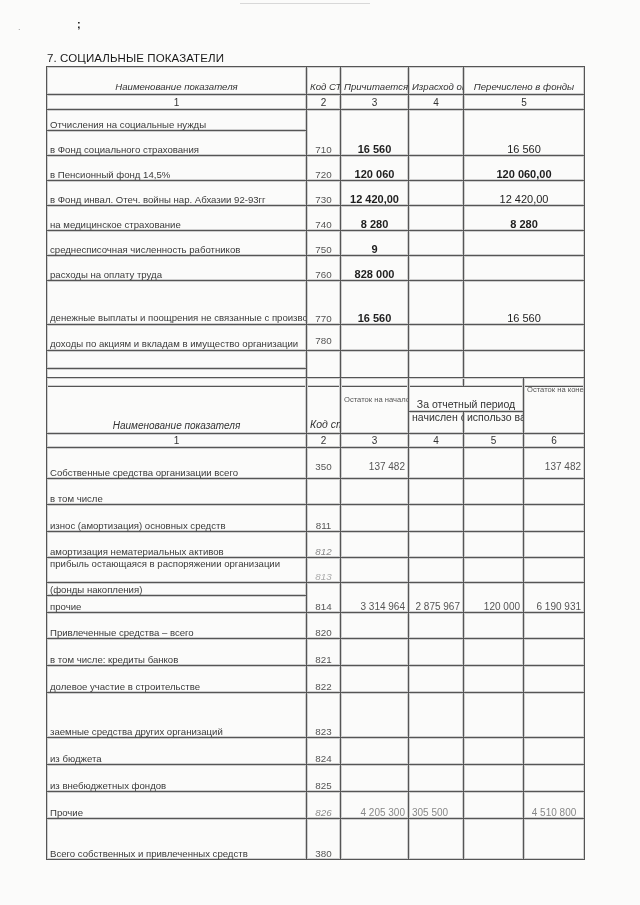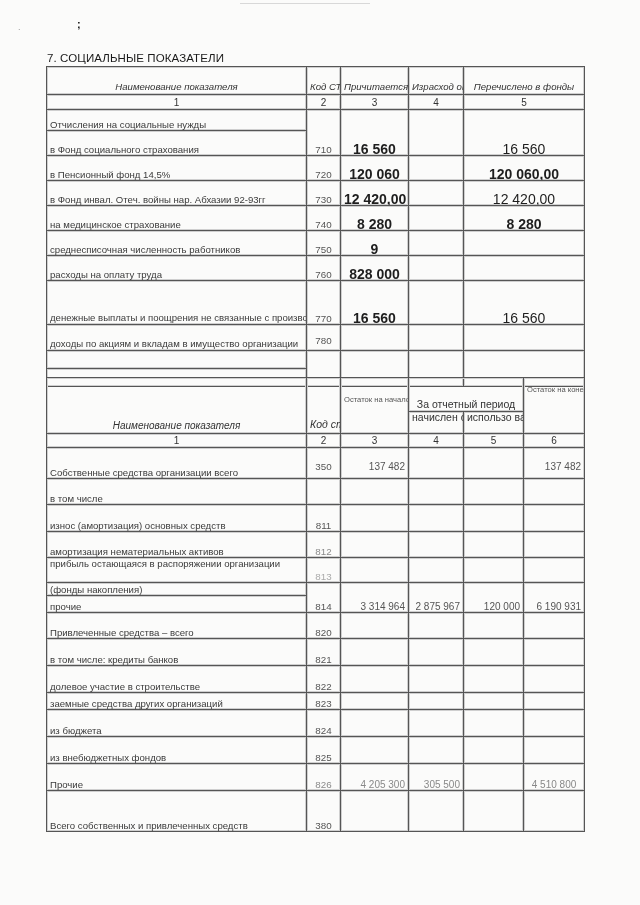--- a/index.html
+++ b/index.html
@@ -21,22 +21,22 @@
   }
   table.grid td {
     border: 1px solid #555;
     box-shadow: inset 0 0 0 1px #cfcfcf;
     padding: 0 3px; overflow: hidden; white-space: nowrap; line-height: 11px;
   }
   table.grid td.hdr { vertical-align: bottom; padding-bottom: 2px; font-style: italic; }
   td.c { text-align: center; }
   td.top { vertical-align: top; padding-top: 2px; }
   td.code { text-align: center; color: #555; vertical-align: bottom; padding-bottom: 1px; font-size: 9.8px; }
-  td.code.faint { color: #8a8a8a; }
-  td.num { font-weight: bold; text-align: center; vertical-align: bottom; padding-bottom: 2px; font-size: 14px; color: #1e1e1e; margin-left: 20px; }
+  td.code.faint { color: #8a8a8a; font-style: italic; }
+  td.num { font-weight: bold; text-align: center; vertical-align: bottom; padding-bottom: 2px; font-size: 11px; color: #1e1e1e; margin-left: 20px; }
   td.num2 { text-align: right; vertical-align: bottom; padding-bottom: 2px; font-size: 10px; color: #555; }
   td.num2.faint { color: #888; }
   td.name { white-space: normal; vertical-align: bottom; padding-bottom: 2px; color: #3a3a3a; }
   td.name.top { vertical-align: top; padding-top: 13px; }
   .small { font-size: 7.6px; line-height: 9.5px; color: #555; white-space: normal; }
   .wrap { white-space: normal; }
   td.numrow { text-align: center; font-size: 10px; color: #333; }
 </style>
 </head>
 <body>
@@ -239,21 +239,21 @@
     <td class="num2"></td>
   </tr>
   <tr style="height:27px">
     <td class="name">долевое участие в строительстве</td>
     <td class="code">822</td>
     <td class="num2"></td>
     <td class="num2"></td>
     <td class="num2"></td>
     <td class="num2"></td>
   </tr>
-  <tr style="height:17px">
+  <tr style="height:45px">
     <td class="name">заемные средства других организаций</td>
     <td class="code">823</td>
     <td class="num2"></td>
     <td class="num2"></td>
     <td class="num2"></td>
     <td class="num2"></td>
   </tr>
   <tr style="height:27px">
     <td class="name">из бюджета</td>
     <td class="code">824</td>
@@ -267,21 +267,21 @@
     <td class="code">825</td>
     <td class="num2"></td>
     <td class="num2"></td>
     <td class="num2"></td>
     <td class="num2"></td>
   </tr>
   <tr style="height:27px">
     <td class="name">Прочие</td>
     <td class="code faint">826</td>
     <td class="num2 faint" style="">4 205 300</td>
-    <td class="num2 faint" style="text-align:right">305 500</td>
+    <td class="num2 faint" style="text-align:left">305 500</td>
     <td class="num2"></td>
     <td class="num2 faint" style="text-align:center">4 510 800</td>
   </tr>
   <tr style="height:41px">
     <td class="name">Всего собственных и привлеченных средств</td>
     <td class="code">380</td>
     <td class="num2"></td>
     <td class="num2"></td>
     <td class="num2"></td>
     <td class="num2"></td>

